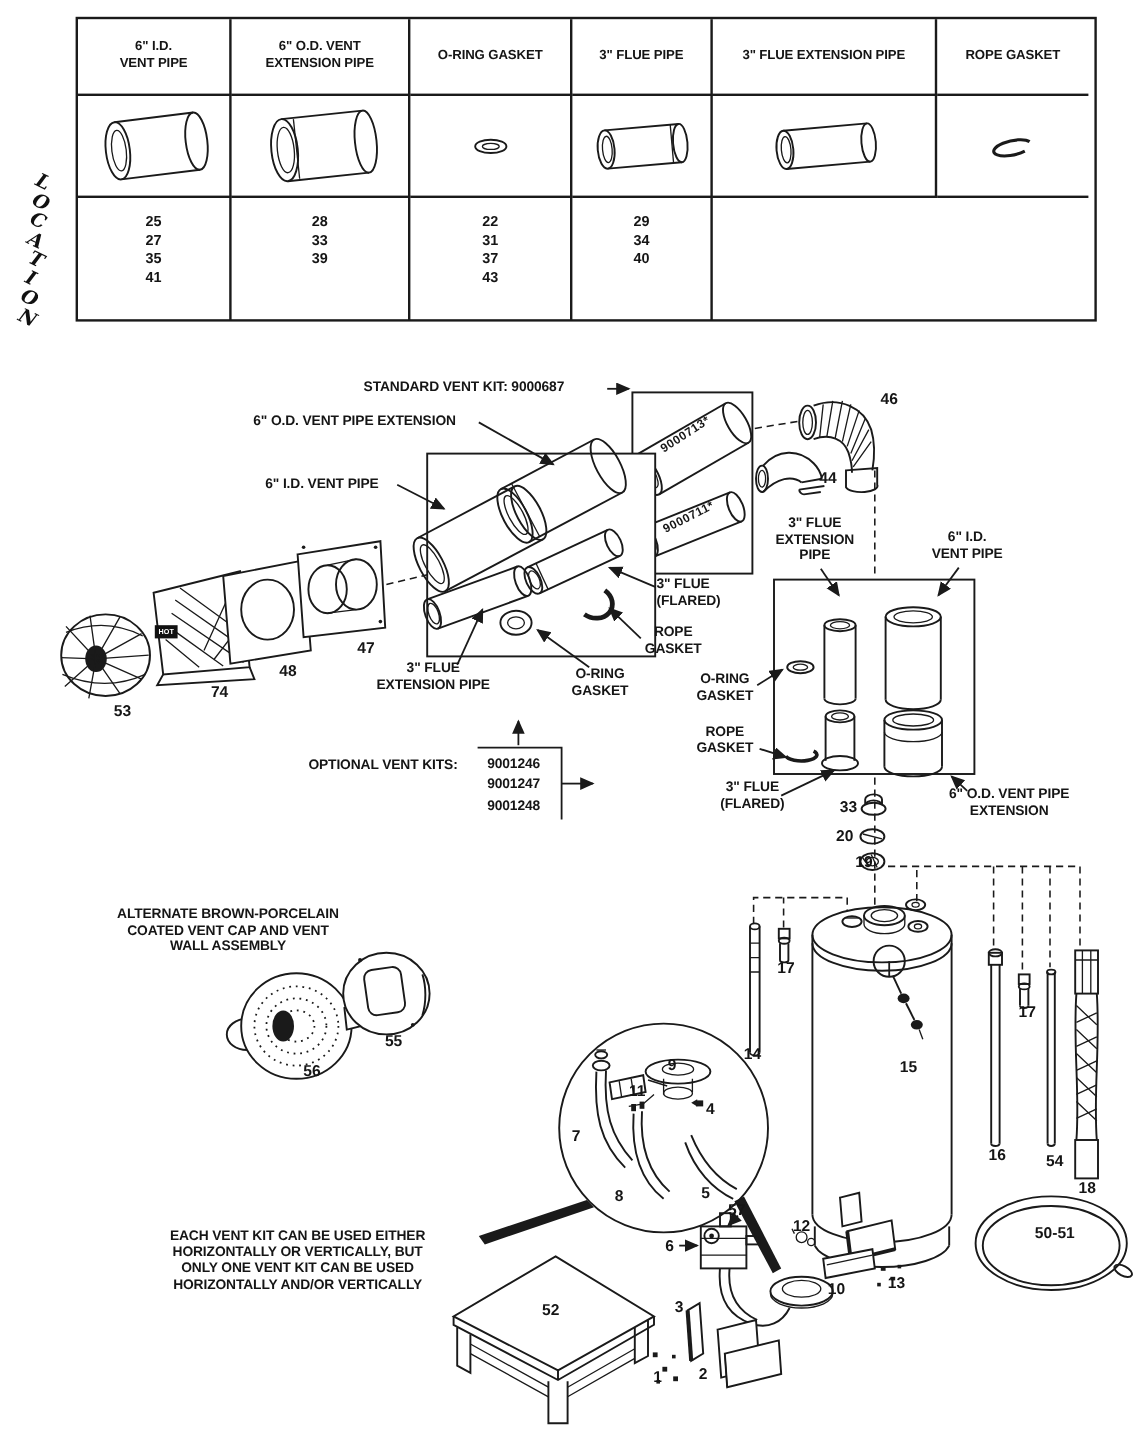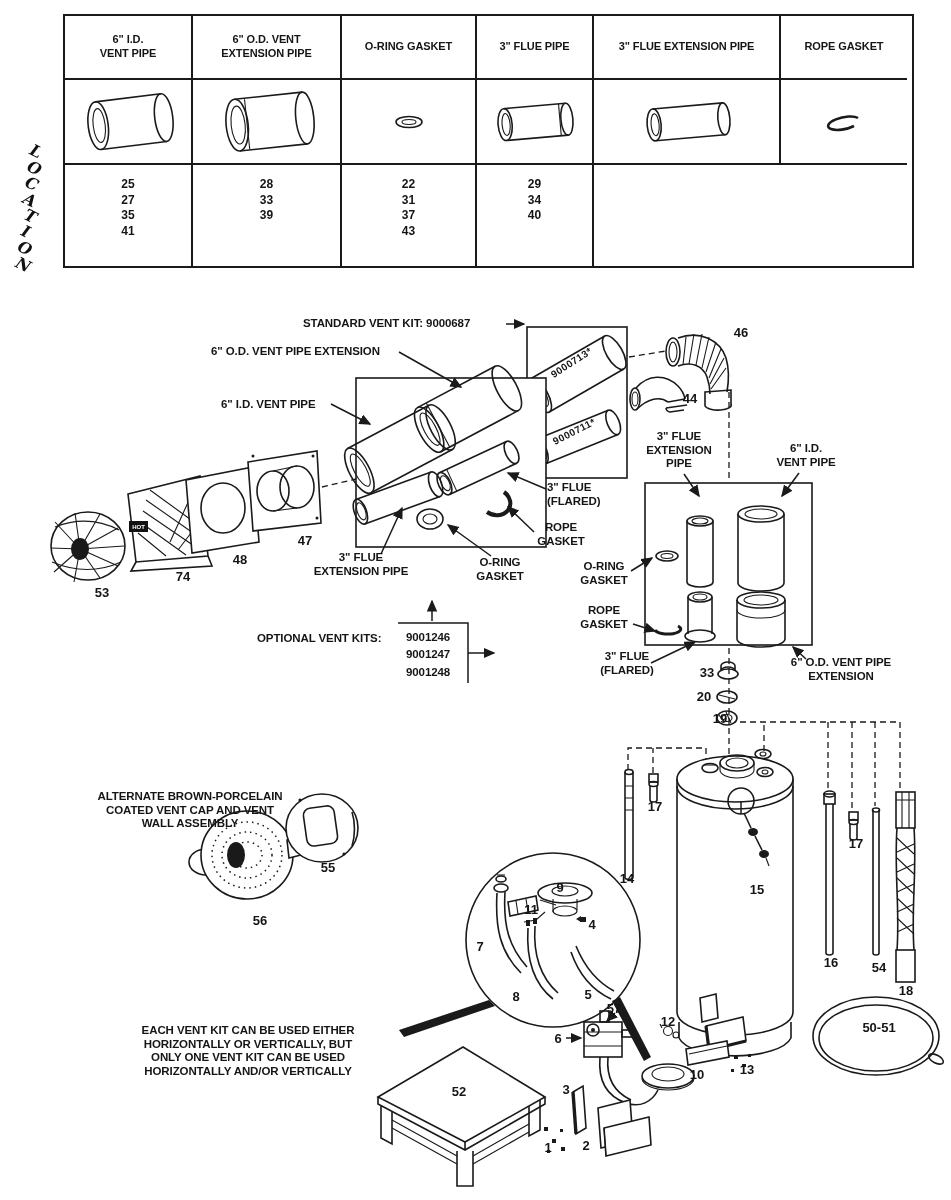--- a/index.html
+++ b/index.html
@@ -532,21 +532,21 @@
   <div class="lbl ctr" style="left:806px;top:442px;">6" I.D.
 VENT PIPE</div>
   <div class="lbl ctr" style="left:604px;top:560px;">O-RING
 GASKET</div>
   <div class="lbl ctr" style="left:604px;top:604px;">ROPE
 GASKET</div>
   <div class="lbl ctr" style="left:627px;top:650px;">3" FLUE
 (FLARED)</div>
   <div class="lbl ctr" style="left:841px;top:656px;">6" O.D. VENT PIPE
 EXTENSION</div>
-  <div class="lbl ctr" style="left:190px;top:756px;margin-top:34px;">ALTERNATE BROWN-PORCELAIN
+  <div class="lbl ctr" style="left:190px;top:756px;">ALTERNATE BROWN-PORCELAIN
 COATED VENT CAP AND VENT
 WALL ASSEMBLY</div>
   <div class="lbl ctr" style="left:248px;top:1024px;">EACH VENT KIT CAN BE USED EITHER
 HORIZONTALLY OR VERTICALLY, BUT
 ONLY ONE VENT KIT CAN BE USED
 HORIZONTALLY AND/OR VERTICALLY</div>
   <div class="mark" style="left:548px;top:357px;transform:rotate(-33deg);">9000713*</div>
   <div class="mark" style="left:551px;top:426px;transform:rotate(-27deg);">9000711*</div>
   <div class="hot">HOT</div>
 
@@ -576,15 +576,15 @@
   <div class="num" style="left:558px;top:1038px;">6</div>
   <div class="num" style="left:668px;top:1021px;">12</div>
   <div class="num" style="left:697px;top:1074px;">10</div>
   <div class="num" style="left:747px;top:1069px;">13</div>
   <div class="num" style="left:879px;top:1027px;">50-51</div>
   <div class="num" style="left:459px;top:1091px;">52</div>
   <div class="num" style="left:566px;top:1089px;">3</div>
   <div class="num" style="left:548px;top:1147px;">1</div>
   <div class="num" style="left:586px;top:1145px;">2</div>
   <div class="num" style="left:328px;top:867px;">55</div>
-  <div class="num" style="left:254px;top:920px;padding-left:12px;">56</div>
+  <div class="num" style="left:254px;top:892px;padding-left:12px;">56</div>
 
 </div>
 
 </body></html>

